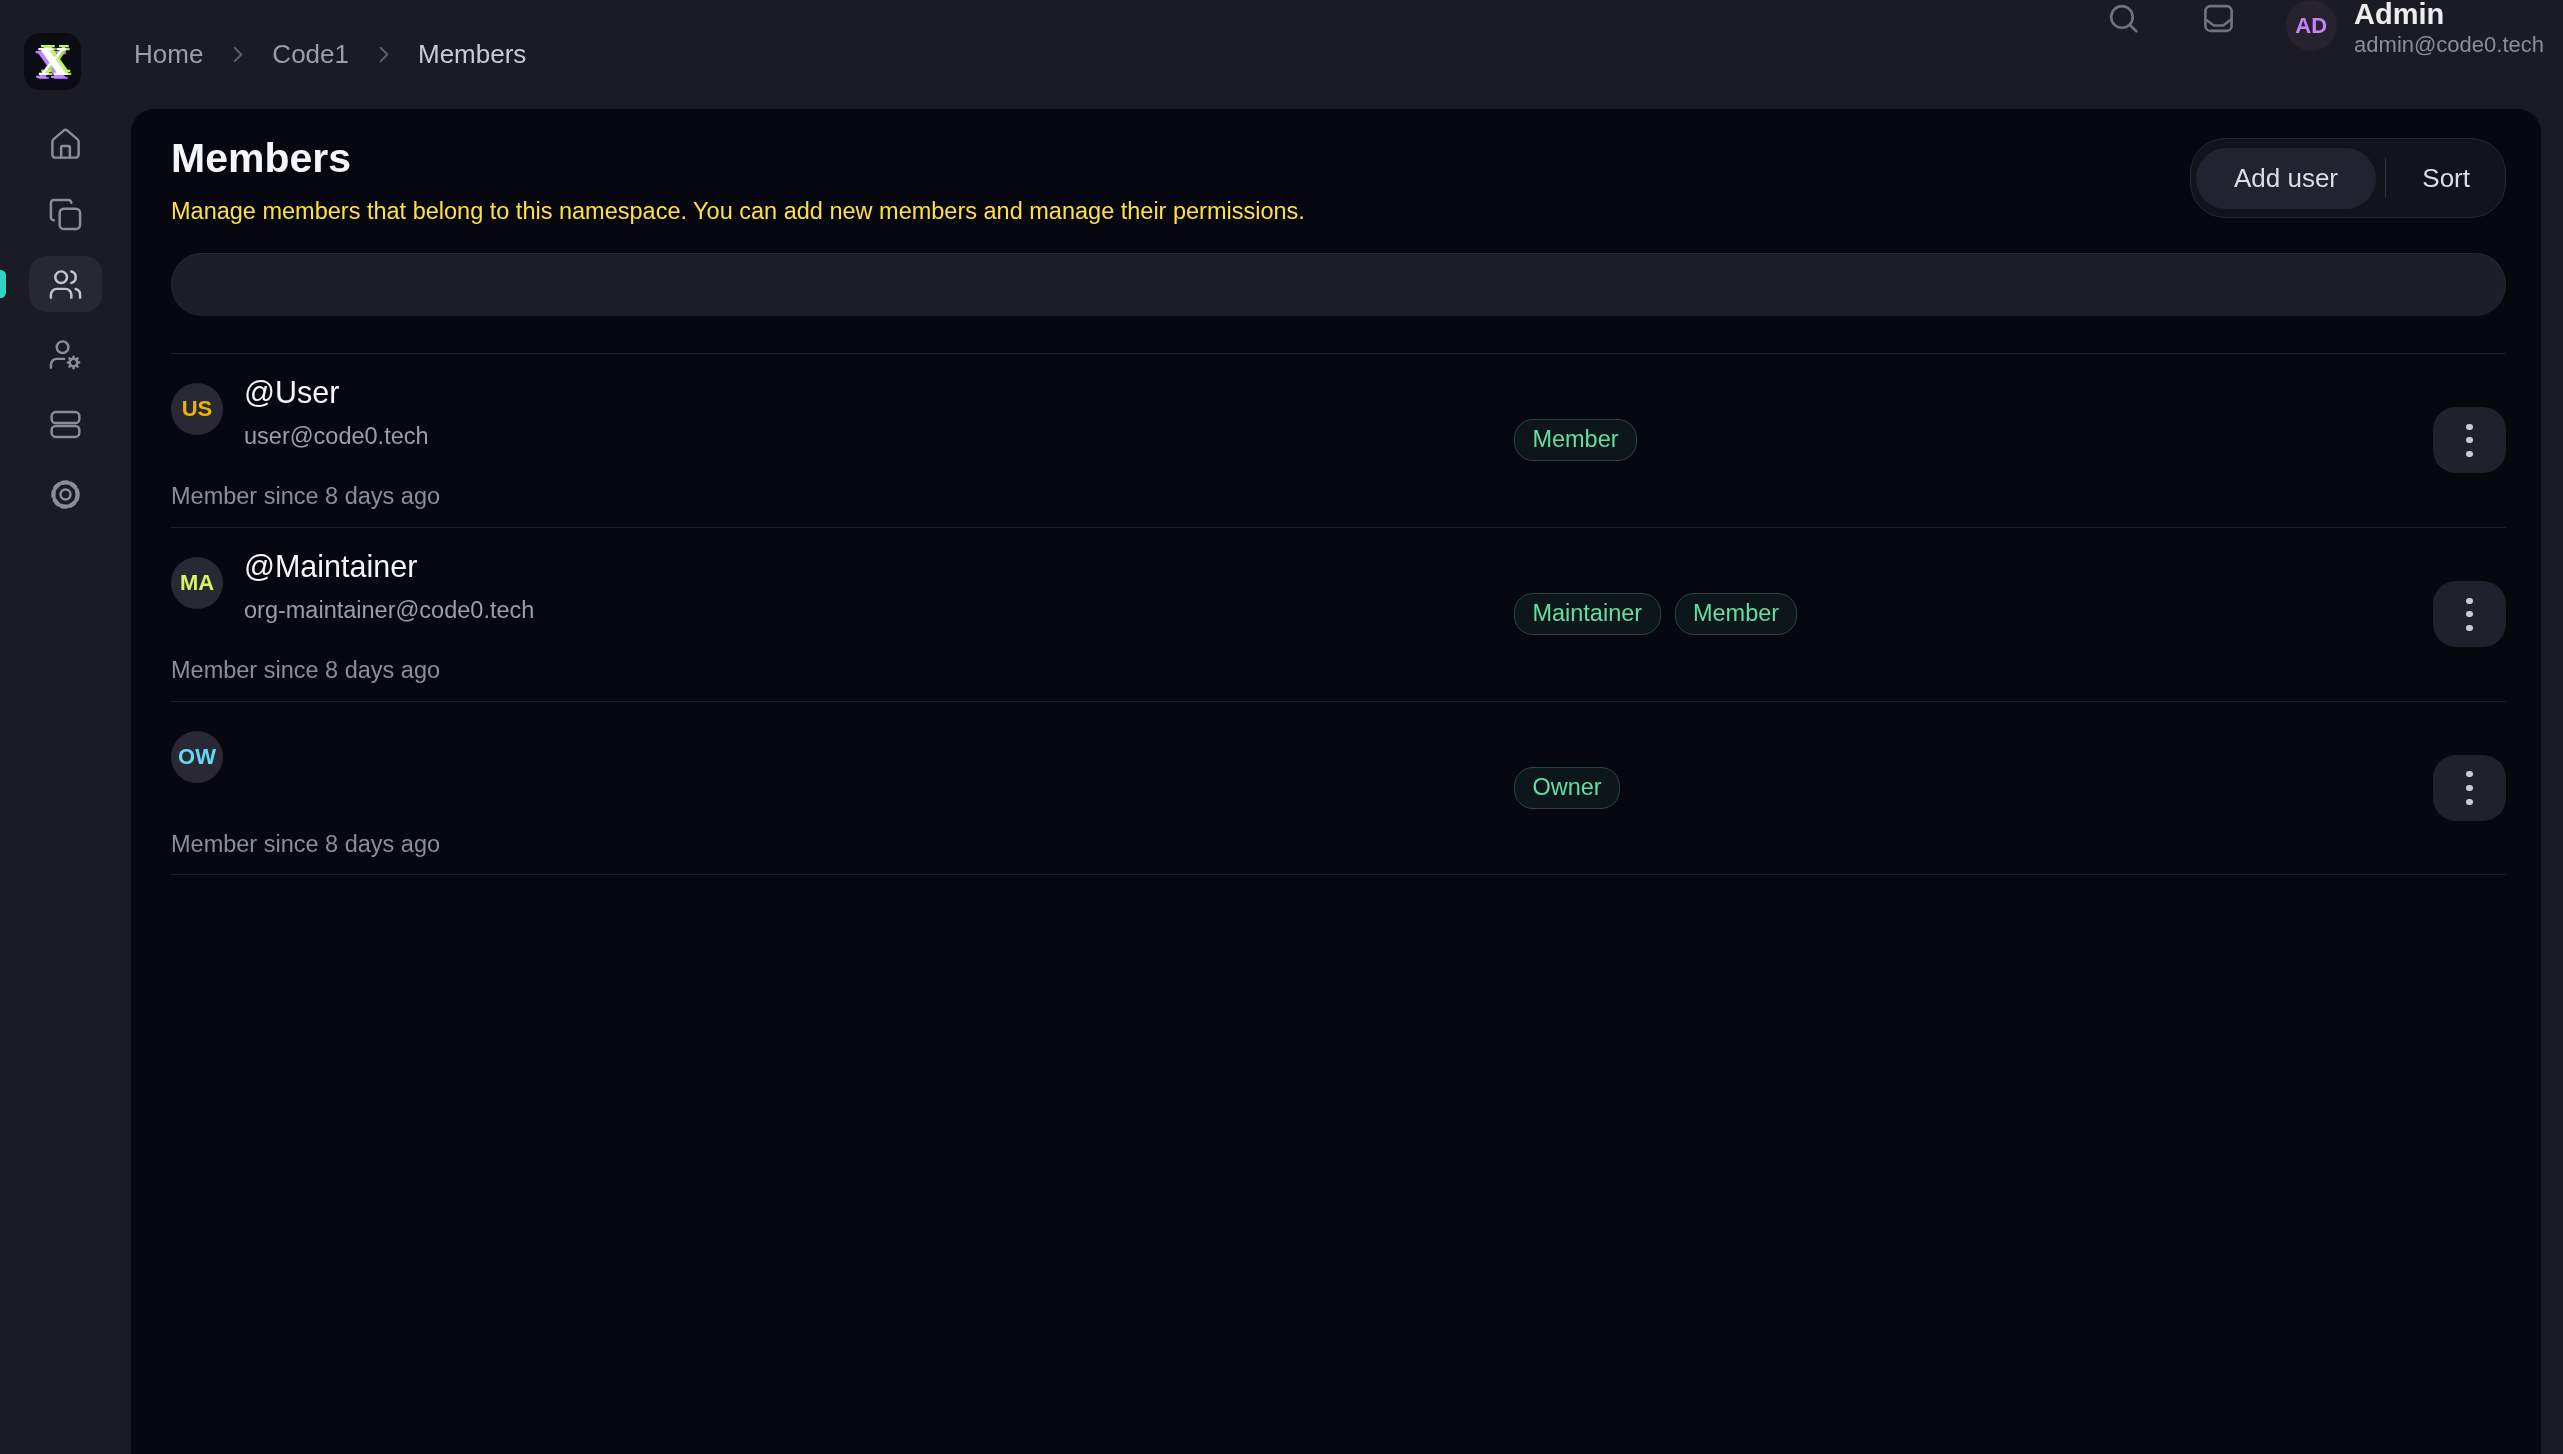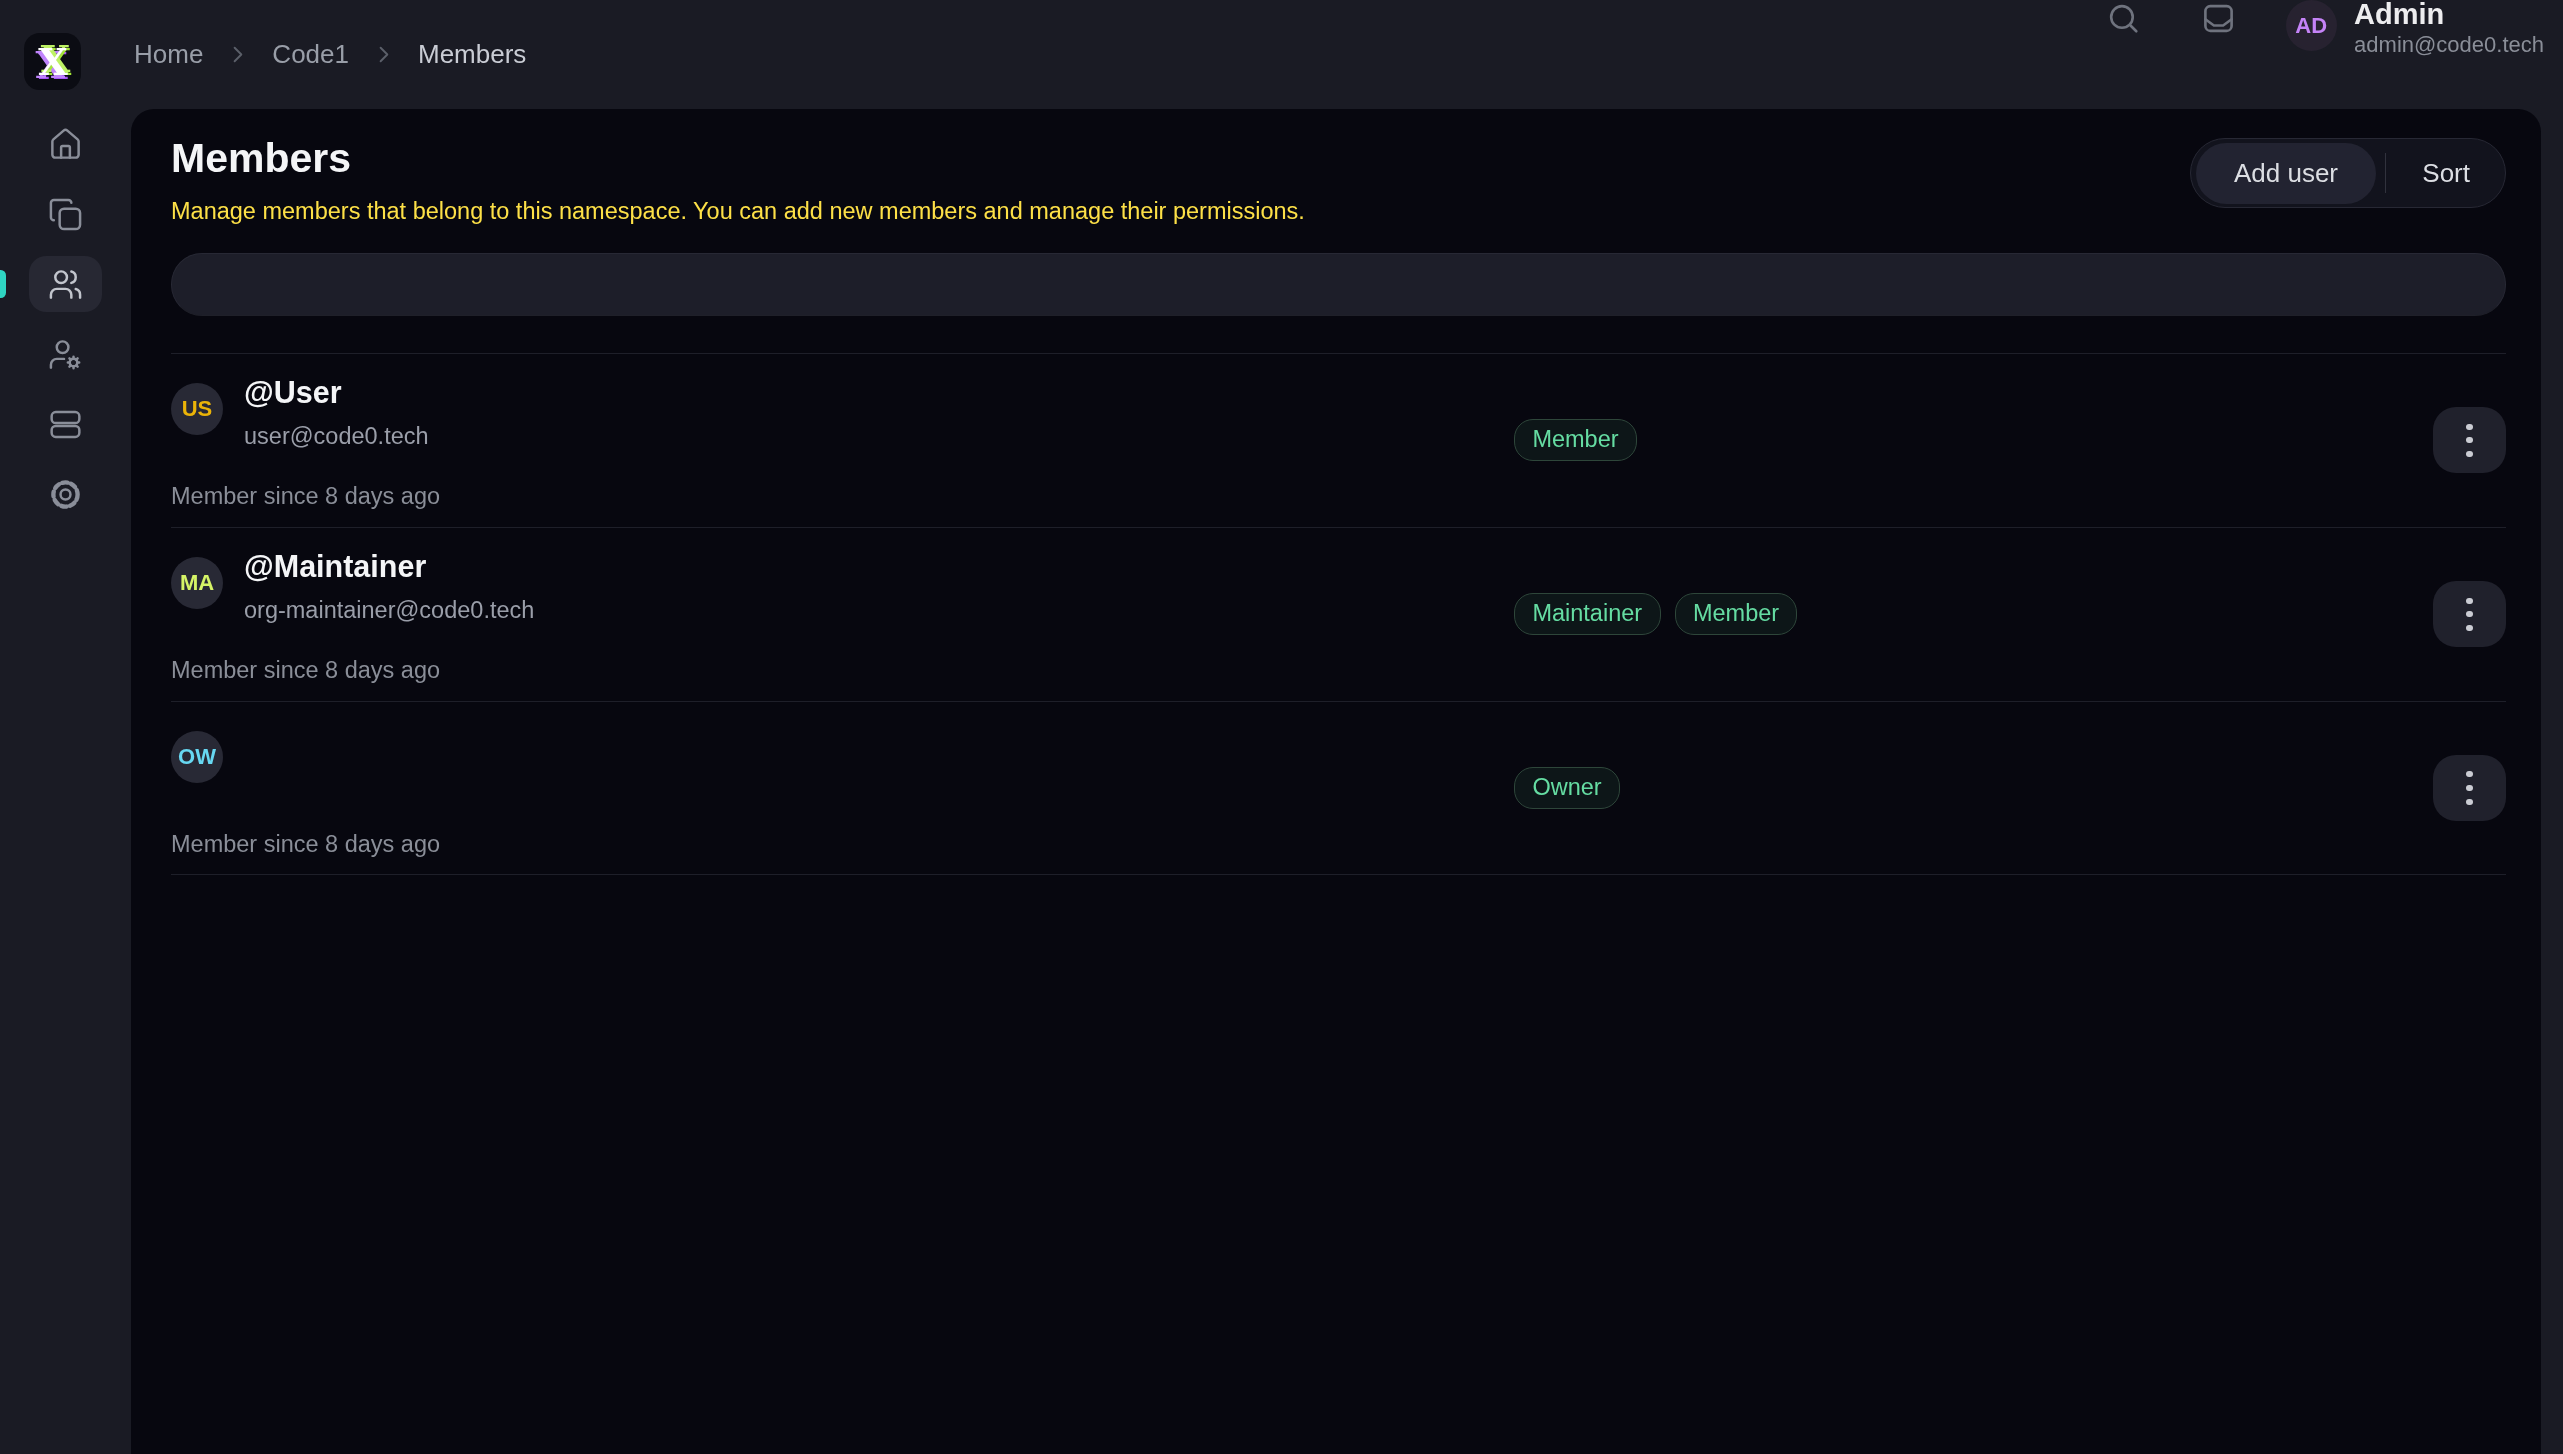--- a/index.html
+++ b/index.html
@@ -67,21 +67,21 @@
   .panel {
     position:absolute; left:131px; right:22px; top:109px; bottom:0;
     background:#07070f; border-radius:23px 23px 0 0;
     padding:29px 35px 0 40px;
   }
   .panel-head { display:flex; justify-content:space-between; align-items:flex-start; }
   .page-title { font-size:41px; font-weight:600; line-height:1; color:#f4f5f7; }
   .page-subtitle { margin-top:17.4px; font-size:23.5px; color:#fde047; line-height:1.3; }
 
   .seg {
-    display:flex; align-items:center; height:70px; border-radius:35px;
+    display:flex; align-items:center; height:80px; border-radius:35px;
     background:#12131d; border:0.9px solid #272834; overflow:hidden; flex:none;
   }
   .seg-btn {
     border:none; background:transparent; color:#dcdee3; font-size:26px;
     font-family:inherit; height:100%; padding:12px 35px; cursor:pointer; display:flex; align-items:center;
   }
   .seg-btn.primary { background:#222331; border-radius:31px; margin:4.4px 0 4.4px 5.2px; height:61px; padding:0 38px; }
   .seg-div { width:0.9px; height:40px; background:#31323d; margin:0 1.7px 0 8.7px; flex:none; }
 
   .searchbar {
@@ -93,21 +93,21 @@
   
   .member-list { margin-top:37px; }
   .row { position:relative; height:174px; border-top:0.9px solid #1e1f29; }
   .row:last-child { border-bottom:0.9px solid #1e1f29; }
   .avatar {
     position:absolute; left:0; top:29px; width:52px; height:52px; border-radius:50%;
     background:#282935; display:flex; align-items:center; justify-content:center;
     font-size:22px; font-weight:700;
   }
   .who { position:absolute; left:73px; top:23px; }
-  .handle { font-size:30.5px; font-weight:700; color:#f4f5f7; line-height:1; cursor:pointer; }
+  .handle { font-size:30.5px; font-weight:400; color:#f4f5f7; line-height:1; cursor:pointer; }
   .m-email { margin-top:17.4px; font-size:23.5px; color:#9a9ea9; line-height:1; }
   .since { position:absolute; left:0; top:129px; font-size:23.5px; color:#8a8e98; }
   .badges { position:absolute; left:1343px; top:50%; transform:translateY(-50%); display:flex; gap:14px; }
   .badge {
     font-size:23.5px; color:var(--badge-green,#65dca2); line-height:1;
     background:rgba(101,220,162,0.07); border:0.9px solid #2e463a;
     border-radius:19px; padding:7.8px 17.4px 8.7px;
   }
   .menu-btn {
     position:absolute; right:0; top:50%; transform:translateY(-50%);

